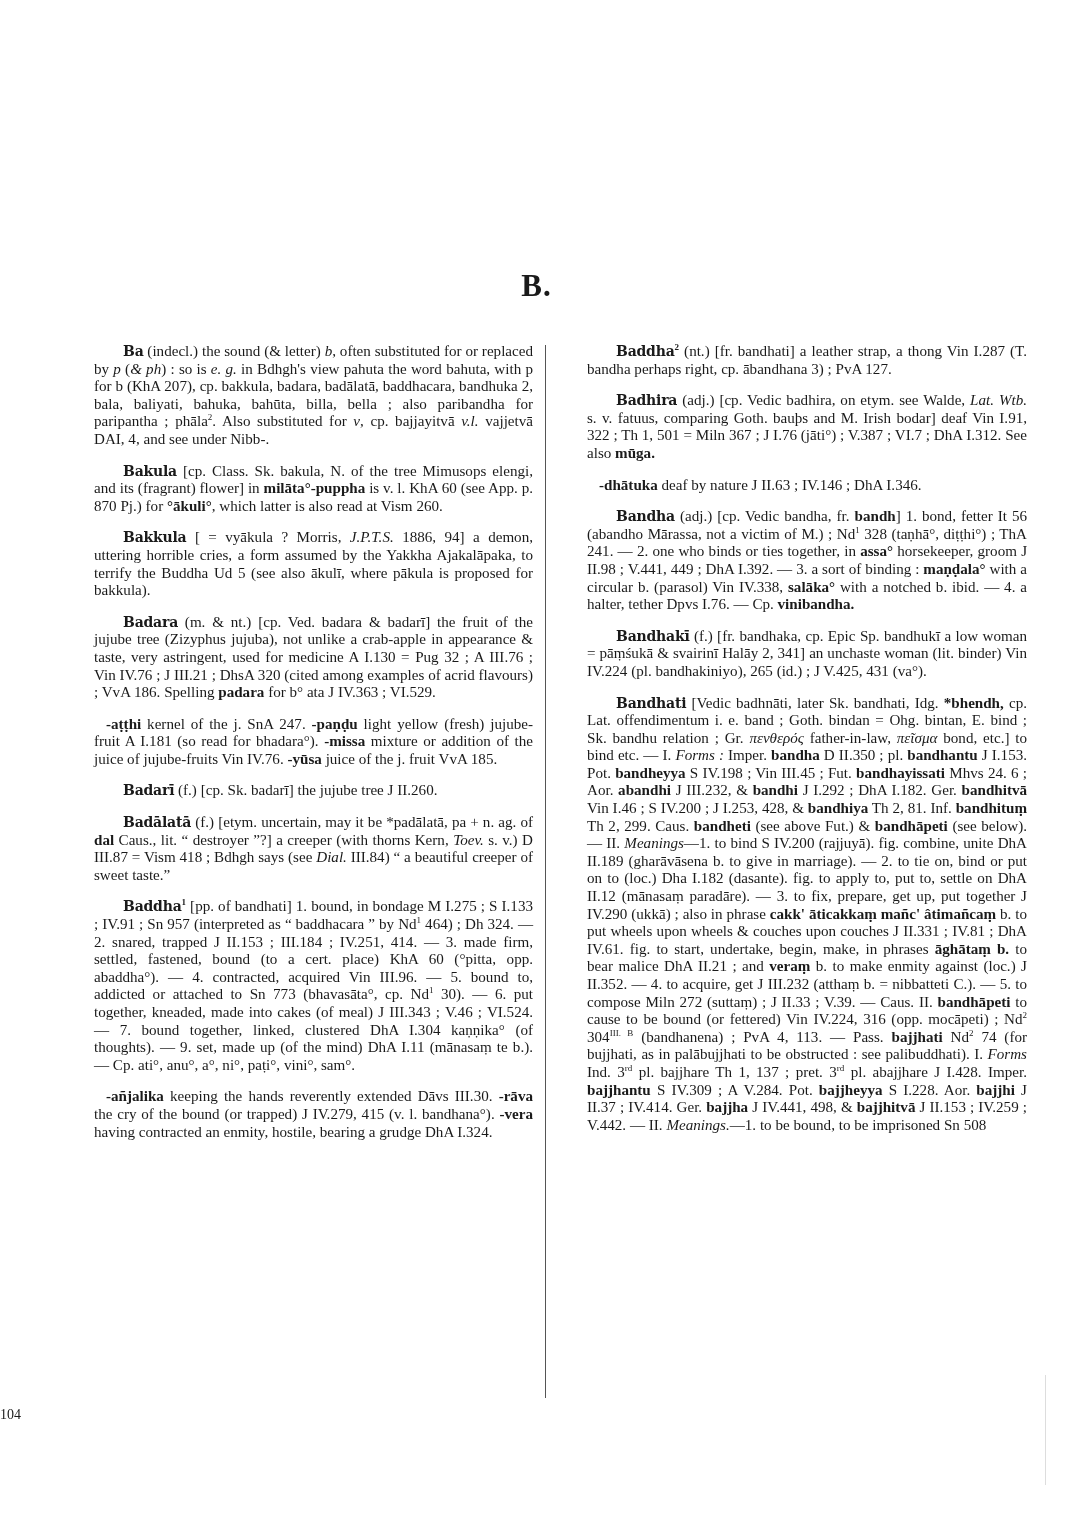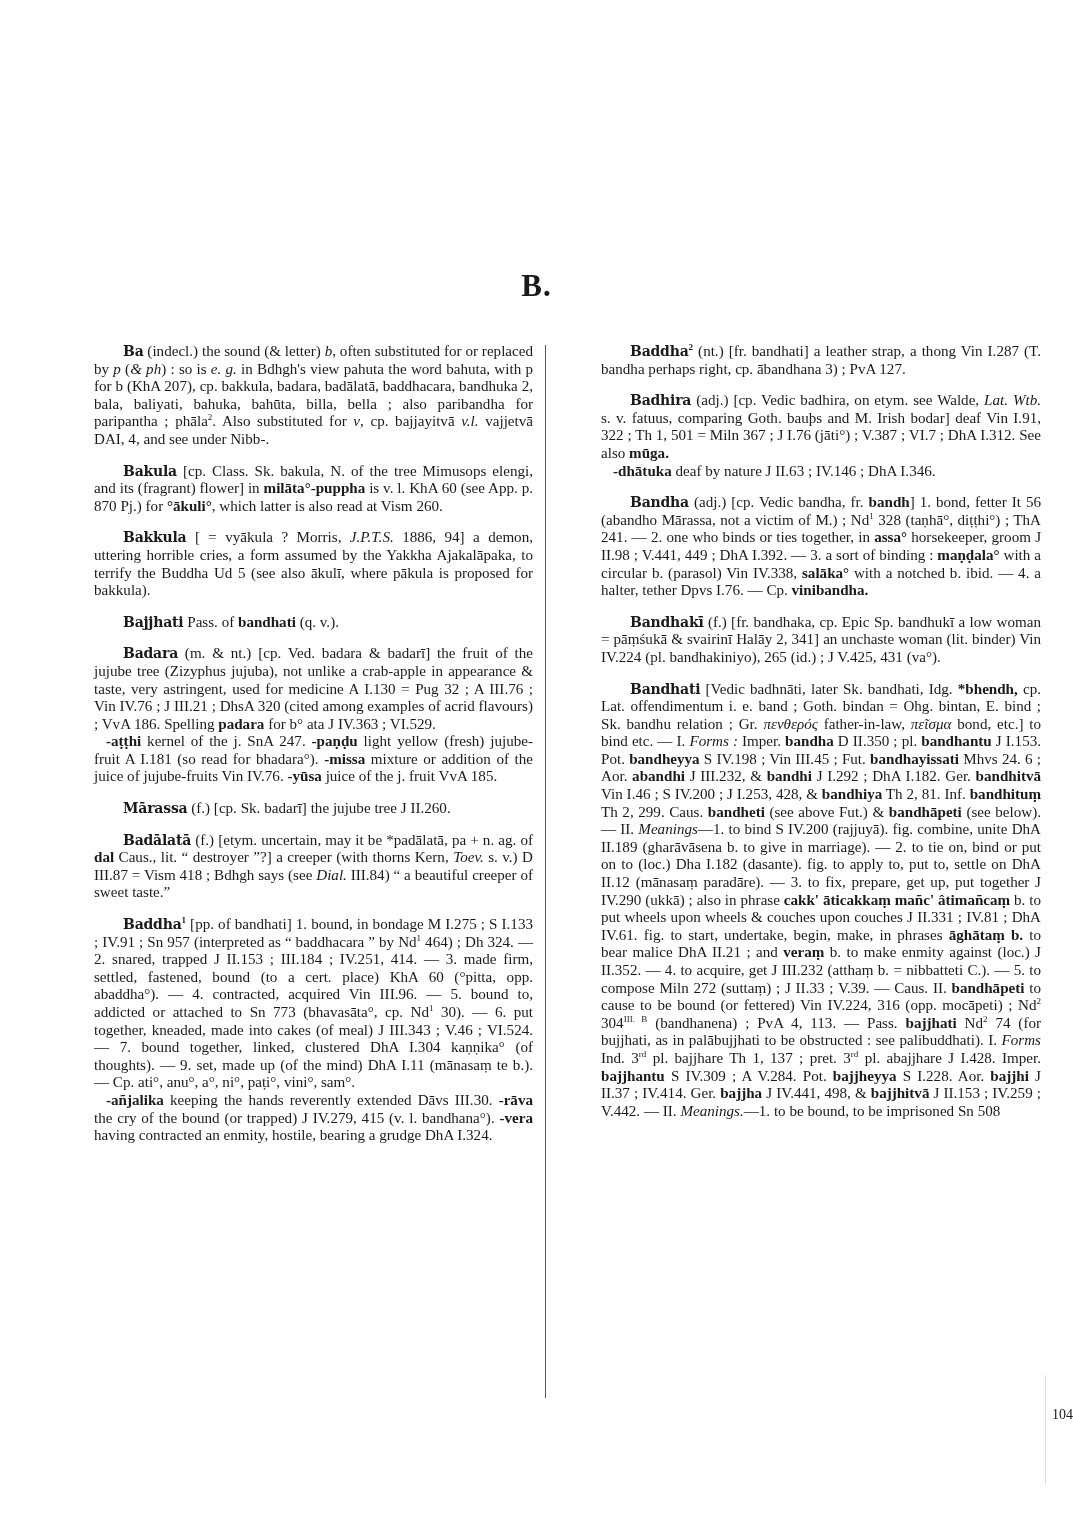--- a/index.html
+++ b/index.html
@@ -23,21 +23,21 @@
   }
   .column {
     position: absolute;
     top: 343px;
     font-family: "Liberation Serif", serif;
     font-size: 15.1px;
     line-height: 17.6px;
     text-align: justify;
   }
   .col-left { left: 82px; width: 451px; }
-  .col-right { left: 589px; width: 452px; }
+  .col-right { left: 575px; width: 452px; }
   .divider {
     position: absolute;
     left: 545px;
     top: 345px;
     width: 1px;
     height: 1053px;
     background: #555;
   }
   .entry {
     margin: 0 0 14px 0;
@@ -47,48 +47,47 @@
   .hw {
     font-family: "DejaVu Serif", serif;
     font-weight: bold;
     font-size: 14px;
     letter-spacing: -0.2px;
     margin-left: 41px;
   }
   .b { font-weight: bold; }
   .i { font-style: italic; }
   sup { font-size: 9px; line-height: 0; }
-  .sub-para { display: block; text-indent: 12px; }
+  .sub-para { display: block; text-indent: 12px; margin-top: 14px; }
   .page-number {
     position: absolute;
     left: 0; width: 1073px;
     top: 1407px;
-    text-align: right;
+    text-align: left;
     font-family: "Liberation Serif", serif;
     font-size: 14px;
   }
   .edge-mark {
     position: absolute;
     left: 1045px; top: 1375px;
     width: 1px; height: 110px;
     background: #ddd;
   }
 </style>
 </head>
 <body>
 
 <div class="page-heading">B.</div>
 
 <div class="column col-left">
     <p class="entry"><span class="hw">Ba</span><span> (indecl.) the sound (&amp; letter) </span><span class="i">b</span><span>, often substituted for or replaced by </span><span class="i">p</span><span> (</span><span class="i">&amp; ph</span><span>) : so is </span><span class="i">e. g.</span><span> in Bdhgh's view pahuta the word bahuta, with p for b (KhA 207), cp. bakkula, badara, badālatā, baddhacara, bandhuka 2, bala, baliyati, bahuka, bahūta, billa, bella ; also paribandha for paripantha ; phāla</span><sup>2</sup><span>.  Also substituted for </span><span class="i">v</span><span>, cp. bajjayitvā </span><span class="i">v.l.</span><span> vajjetvā DAI, 4, and see under Nibb-.</span></p>
     <p class="entry"><span class="hw">Bakula</span><span> [cp. Class. Sk. bakula, N. of the tree Mimusops elengi, and its (fragrant) flower] in </span><span class="b">milāta°-puppha</span><span> is v. l. KhA 60 (see App. p. 870 Pj.) for </span><span class="b">°ākuli°</span><span>, which latter is also read at Vism 260.</span></p>
     <p class="entry"><span class="hw">Bakkula</span><span> [ = vyākula ? Morris, </span><span class="i">J.P.T.S.</span><span> 1886, 94] a demon, uttering horrible cries, a form assumed by the Yakkha Ajakalāpaka, to terrify the Buddha Ud 5 (see also ākulī, where pākula is proposed for bakkula).</span></p>
-    <p class="entry"><span class="hw">Bajjhati</span><span> Pass. of </span><span class="b">bandhati</span><span> (q. v.).</span></p>
     <p class="entry"><span class="hw">Badara</span><span> (m. &amp; nt.) [cp. Ved. badara &amp; badarī] the fruit of the jujube tree (Zizyphus jujuba), not unlike a crab-apple in appearance &amp; taste, very astringent, used for medicine A I.130 = Pug 32 ; A III.76 ; Vin IV.76 ; J III.21 ; DhsA 320 (cited among examples of acrid flavours) ; VvA 186.  Spelling </span><span class="b">padara</span><span> for b° ata J IV.363 ; VI.529.</span><span class="sub-para"><span class="b">-aṭṭhi</span><span> kernel of the j. SnA 247.   </span><span class="b">-paṇḍu</span><span> light yellow (fresh) jujube-fruit A I.181 (so read for bhadara°). </span><span class="b">-missa</span><span> mixture or addition of the juice of jujube-fruits Vin IV.76.   </span><span class="b">-yūsa</span><span> juice of the j. fruit VvA 185.</span></span></p>
-    <p class="entry"><span class="hw">Mārassa</span><span> (f.) [cp. Sk. badarī] the jujube tree J II.260.</span></p>
+    <p class="entry"><span class="hw">Badarī</span><span> (f.) [cp. Sk. badarī] the jujube tree J II.260.</span></p>
     <p class="entry"><span class="hw">Badālatā</span><span> (f.) [etym. uncertain, may it be *padālatā, pa + n. ag. of </span><span class="b">dal</span><span> Caus., lit. “ destroyer ”?] a creeper (with thorns Kern, </span><span class="i">Toev.</span><span> s. v.) D III.87 = Vism 418 ; Bdhgh says (see </span><span class="i">Dial.</span><span> III.84) “ a beautiful creeper of sweet taste.”</span></p>
     <p class="entry"><span class="hw">Baddha</span><sup class="b">1</sup><span> [pp. of bandhati] 1. bound, in bondage M I.275 ; S I.133 ; IV.91 ; Sn 957 (interpreted as “ baddhacara ” by Nd</span><sup>1</sup><span> 464) ; Dh 324. — 2. snared, trapped J II.153 ; III.184 ; IV.251, 414. — 3. made firm, settled, fastened, bound (to a cert. place) KhA 60 (°pitta, opp. abaddha°). — 4. contracted, acquired Vin III.96. — 5. bound to, addicted or attached to Sn 773 (bhavasāta°, cp. Nd</span><sup>1</sup><span> 30). — 6. put together, kneaded, made into cakes (of meal) J III.343 ; V.46 ; VI.524. — 7. bound together, linked, clustered DhA I.304 kaṇṇika° (of thoughts). — 9. set, made up (of the mind) DhA I.11 (mānasaṃ te b.). — Cp. ati°, anu°, a°, ni°, paṭi°, vini°, sam°.</span><span class="sub-para"><span class="b">-añjalika</span><span> keeping the hands reverently extended Dāvs III.30.   </span><span class="b">-rāva</span><span> the cry of the bound (or trapped) J IV.279, 415 (v. l. bandhana°).   </span><span class="b">-vera</span><span> having contracted an enmity, hostile, bearing a grudge DhA I.324.</span></span></p>
   </div>
 <div class="divider"></div>
 <div class="column col-right">
     <p class="entry"><span class="hw">Baddha</span><sup class="b">2</sup><span> (nt.) [fr. bandhati] a leather strap, a thong Vin I.287 (T. bandha perhaps right, cp. ābandhana 3) ; PvA 127.</span></p>
     <p class="entry"><span class="hw">Badhira</span><span> (adj.) [cp. Vedic badhira, on etym. see Walde, </span><span class="i">Lat. Wtb.</span><span> s. v. fatuus, comparing Goth. bauþs and M. Irish bodar] deaf Vin I.91, 322 ; Th 1, 501 = Miln 367 ; J I.76 (jāti°) ; V.387 ; VI.7 ; DhA I.312.   See also </span><span class="b">mūga.</span><span class="sub-para"><span class="b">-dhātuka</span><span> deaf by nature J II.63 ; IV.146 ; DhA I.346.</span></span></p>
     <p class="entry"><span class="hw">Bandha</span><span> (adj.) [cp. Vedic bandha, fr. </span><span class="b">bandh</span><span>] 1. bond, fetter It 56 (abandho Mārassa, not a victim of M.) ; Nd</span><sup>1</sup><span> 328 (taṇhā°, diṭṭhi°) ; ThA 241. — 2. one who binds or ties together, in </span><span class="b">assa°</span><span> horsekeeper, groom J II.98 ; V.441, 449 ; DhA I.392. — 3. a sort of binding : </span><span class="b">maṇḍala°</span><span> with a circular b. (parasol) Vin IV.338, </span><span class="b">salāka°</span><span> with a notched b. ibid. — 4. a halter, tether Dpvs I.76. — Cp. </span><span class="b">vinibandha.</span></p>
     <p class="entry"><span class="hw">Bandhakī</span><span> (f.) [fr. bandhaka, cp. Epic Sp. bandhukī a low woman = pāṃśukā &amp; svairinī Halāy 2, 341] an unchaste woman (lit. binder) Vin IV.224 (pl. bandhakiniyo), 265 (id.) ; J V.425, 431 (va°).</span></p>
     <p class="entry"><span class="hw">Bandhati</span><span> [Vedic badhnāti, later Sk. bandhati, Idg. </span><span class="b">*bhendh,</span><span> cp. Lat. offendimentum i. e. band ; Goth. bindan = Ohg. bintan, E. bind ; Sk. bandhu relation ; Gr. </span><span class="i">πενθερός</span><span> father-in-law, </span><span class="i">πεῖσμα</span><span> bond, etc.] to bind etc. — I. </span><span class="i">Forms :</span><span> Imper. </span><span class="b">bandha</span><span> D II.350 ;  pl. </span><span class="b">bandhantu</span><span> J I.153.   Pot. </span><span class="b">bandheyya</span><span> S IV.198 ; Vin III.45 ; Fut. </span><span class="b">bandhayissati</span><span> Mhvs 24. 6 ; Aor. </span><span class="b">abandhi</span><span> J III.232, &amp; </span><span class="b">bandhi</span><span> J I.292 ; DhA I.182.   Ger. </span><span class="b">bandhitvā</span><span> Vin I.46 ; S IV.200 ; J I.253, 428, &amp; </span><span class="b">bandhiya</span><span> Th 2, 81.   Inf. </span><span class="b">bandhituṃ</span><span> Th 2, 299.   Caus. </span><span class="b">bandheti</span><span> (see above Fut.) &amp; </span><span class="b">bandhāpeti</span><span> (see below). — II. </span><span class="i">Meanings</span><span>—1. to bind S IV.200 (rajjuyā).  fig. combine, unite DhA II.189 (gharāvāsena b. to give in marriage). — 2. to tie on, bind or put on to (loc.) Dha I.182 (dasante).  fig. to apply to, put to, settle on DhA II.12 (mānasaṃ paradāre). — 3. to fix, prepare, get up, put together J IV.290 (ukkā) ; also in phrase </span><span class="b">cakk' āticakkaṃ mañc' âtimañcaṃ</span><span> b. to put wheels upon wheels &amp; couches upon couches J II.331 ; IV.81 ; DhA IV.61.  fig. to start, undertake, begin, make, in phrases </span><span class="b">āghātaṃ b.</span><span> to bear malice DhA II.21 ; and </span><span class="b">veraṃ</span><span> b. to make enmity against (loc.) J II.352. — 4. to acquire, get J III.232 (atthaṃ b. = nibbatteti C.). — 5. to compose Miln 272 (suttaṃ) ; J II.33 ; V.39. — Caus. II. </span><span class="b">bandhāpeti</span><span> to cause to be bound (or fettered) Vin IV.224, 316 (opp. mocāpeti) ; Nd</span><sup>2</sup><span> 304</span><sup>III. B</sup><span> (bandhanena) ; PvA 4, 113. — Pass. </span><span class="b">bajjhati</span><span> Nd</span><sup>2</sup><span> 74 (for bujjhati, as in palābujjhati to be obstructed : see palibuddhati).  I. </span><span class="i">Forms</span><span> Ind. 3</span><sup>rd</sup><span> pl. bajjhare Th 1, 137 ; pret. 3</span><sup>rd</sup><span> pl. abajjhare J I.428. Imper. </span><span class="b">bajjhantu</span><span> S IV.309 ; A V.284.  Pot. </span><span class="b">bajjheyya</span><span> S I.228.  Aor. </span><span class="b">bajjhi</span><span> J II.37 ; IV.414.  Ger. </span><span class="b">bajjha</span><span> J IV.441, 498, &amp; </span><span class="b">bajjhitvā</span><span> J II.153 ; IV.259 ; V.442. — II. </span><span class="i">Meanings.</span><span>—1. to be bound, to be imprisoned Sn 508</span></p>

